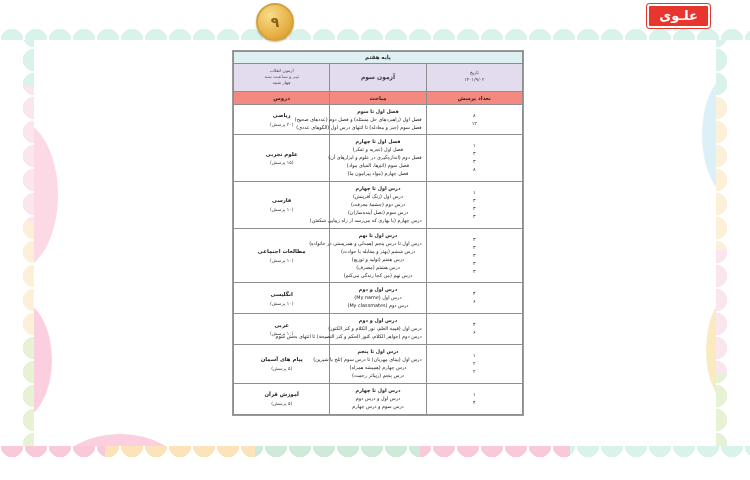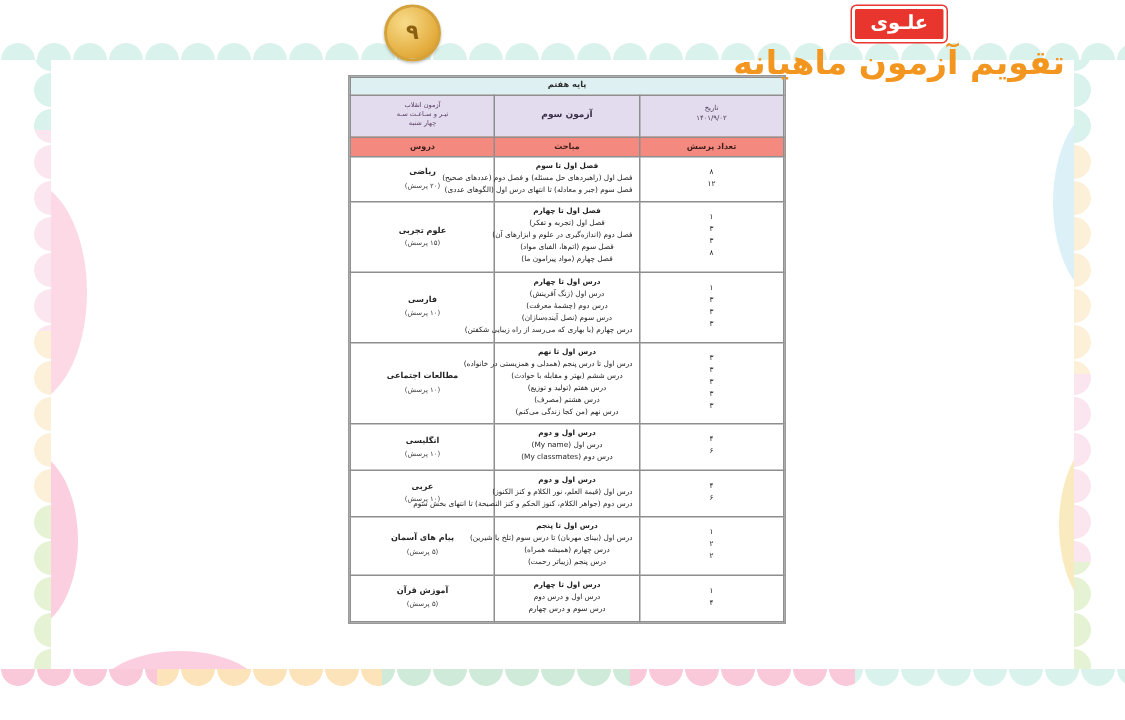--- a/index.html
+++ b/index.html
@@ -57,21 +57,21 @@
   }
   .corner-blob{position:absolute;border-radius:50%;opacity:.55;}
   .blob-a{left:-26px;top:120px;width:84px;height:150px;background:#f9b9cf;border-radius:50% 50% 50% 50%;}
   .blob-b{left:-18px;top:300px;width:70px;height:120px;background:#f7a8c4;}
   .blob-c{right:-22px;top:70px;width:70px;height:130px;background:#bfe3f2;}
   .blob-d{right:-20px;top:290px;width:64px;height:120px;background:#f6d98c;}
   .blob-e{left:60px;bottom:-24px;width:120px;height:70px;background:#f7a8c4;}
 
   
   .header{
-    position:absolute;right:40px;top:4px;text-align:center;z-index:6;
+    position:absolute;right:40px;top:4px;text-align:right;z-index:6;
   }
   .brand-badge{
     display:inline-block;background:#e8352e;color:#ffffff;
     font-size:13px;font-weight:bold;line-height:1;
     padding:3px 10px 4px 10px;border-radius:3px;
     border:2px solid #ffffff;
     box-shadow:0 0 0 1px #e8352e;
     letter-spacing:1px;
   }
   .doc-title{
@@ -144,21 +144,20 @@
   <div class="band-right-inner"></div>
   <div class="band-bottom"></div>
   <div class="band-bottom-inner"></div>
   <div class="band-top"></div>
   <div class="band-top-dots"></div>
   <div class="band-top-inner"></div>
 </div>
 
 <div class="header">
   <div class="brand-badge">علـوی</div>
-  <div class="doc-title">تقویم آزمون ماهیانه</div>
 </div>
 
 <div class="page-coin">۹</div>
 
 <div class="table-wrap">
   <table>
     <thead>
       <tr class="grade-row">
         <td colspan="3">پایه هفتم</td>
       </tr>

